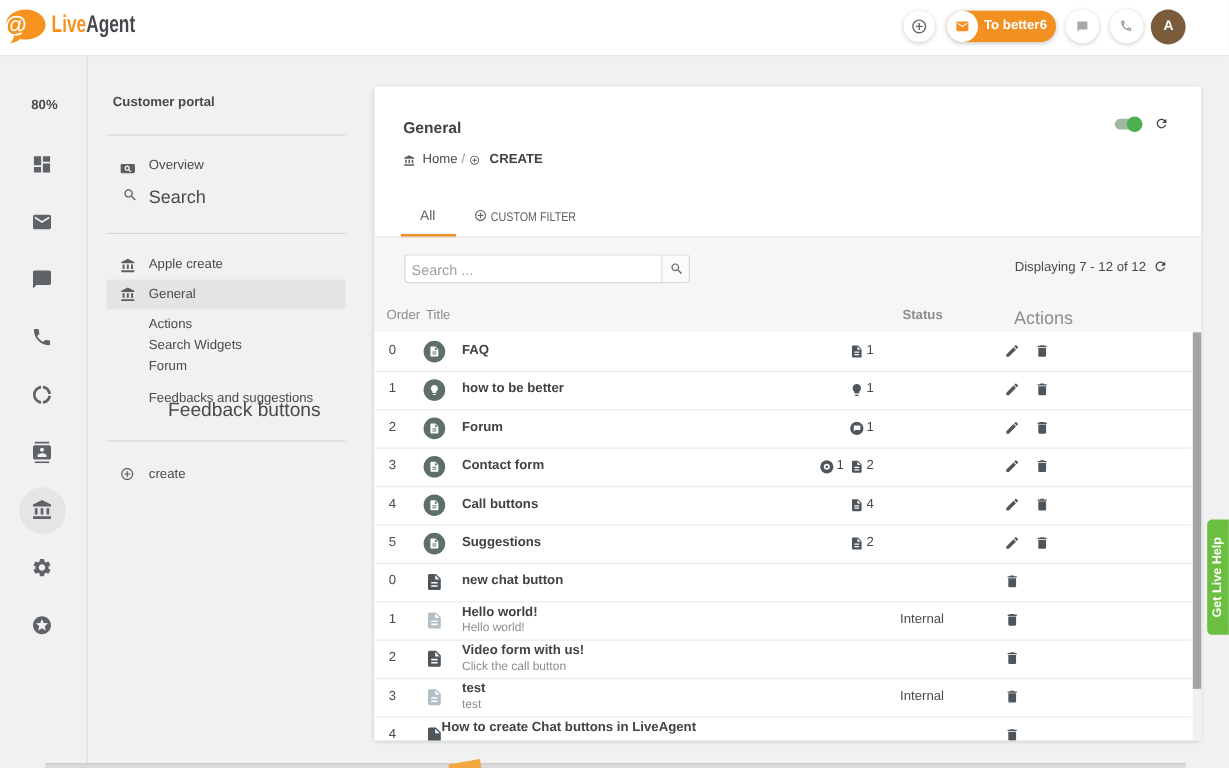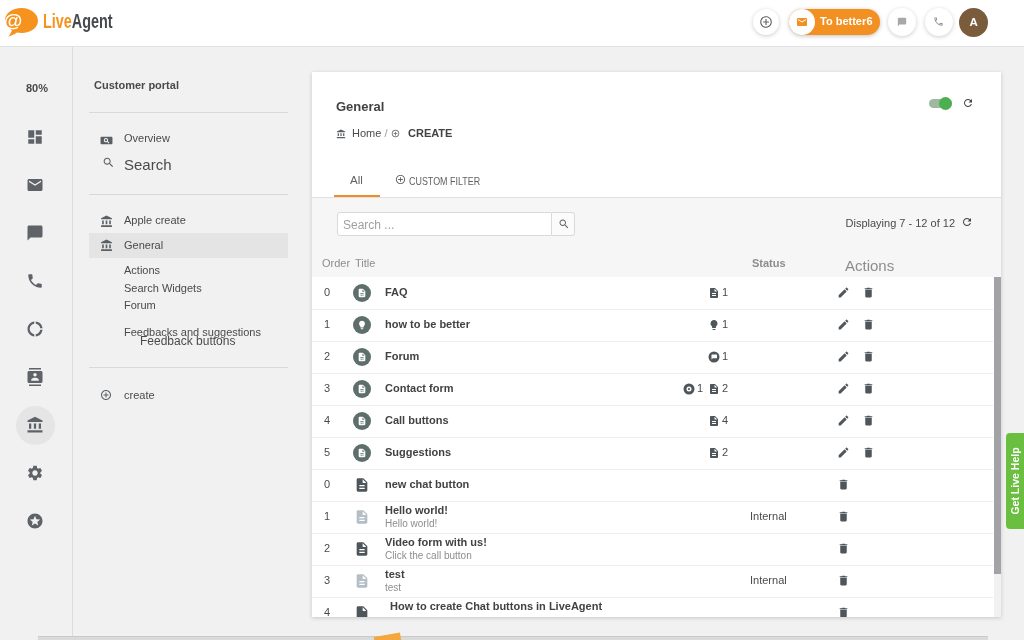--- a/index.html
+++ b/index.html
@@ -55,21 +55,21 @@
 <div style="position:absolute;left:124px;top:214px;font-size:11px;color:#4a4a4a;font-weight:normal;white-space:nowrap;">Apple create</div>
 <div class="abs" style="left:89px;top:233px;width:199px;height:25px;background:#e4e4e5"></div>
 <svg style="position:absolute;left:100px;top:239px" width="13" height="13" viewBox="0 0 24 24">
     <path fill="#5a5f63" d="M4 10h3v7H4zM10.5 10h3v7h-3zM2 19h20v3H2zM17 10h3v7h-3zM12 1 2 6v2h20V6z"></path>
   </svg>
 <div style="position:absolute;left:124px;top:239px;font-size:11px;color:#4a4a4a;font-weight:normal;white-space:nowrap;">General</div>
 <div style="position:absolute;left:124px;top:264.0px;font-size:11px;color:#4a4a4a;font-weight:normal;white-space:nowrap;">Actions</div>
 <div style="position:absolute;left:124px;top:281.5px;font-size:11px;color:#4a4a4a;font-weight:normal;white-space:nowrap;text-align:right;">Search Widgets</div>
 <div style="position:absolute;left:124px;top:299.0px;font-size:11px;color:#4a4a4a;font-weight:normal;white-space:nowrap;">Forum</div>
 <div style="position:absolute;left:124px;top:326px;font-size:11px;color:#4a4a4a;font-weight:normal;white-space:nowrap;">Feedbacks and suggestions</div>
-<div style="position:absolute;left:124px;top:334.0px;font-size:12px;color:#4a4a4a;font-weight:normal;white-space:nowrap;padding-left:16px;">Feedback buttons</div>
+<div style="position:absolute;left:124px;top:334.0px;font-size:16px;color:#4a4a4a;font-weight:normal;white-space:nowrap;padding-left:16px;">Feedback buttons</div>
 <svg style="position:absolute;left:100px;top:389px" width="12" height="12" viewBox="0 0 24 24">
     <path fill="#5a5f63" d="M13 7h-2v4H7v2h4v4h2v-4h4v-2h-4V7zm-1-5C6.48 2 2 6.48 2 12s4.48 10 10 10 10-4.48 10-10S17.52 2 12 2zm0 18c-4.41 0-8-3.59-8-8s3.59-8 8-8 8 3.59 8 8-3.59 8-8 8z"></path>
   </svg>
 <div style="position:absolute;left:124px;top:389px;font-size:11px;color:#4a4a4a;font-weight:normal;white-space:nowrap;">create</div>
 <div class="abs" style="left:312px;top:72px;width:689px;height:545px;background:#fff;box-shadow:0 1px 4px rgba(0,0,0,.18)"></div>
 <div style="position:absolute;left:336px;top:99px;font-size:13px;color:#424242;font-weight:bold;white-space:nowrap;">General</div>
 <div class="abs" style="left:929px;top:99px;width:23px;height:9px;border-radius:5px;background:#9fb9a0"></div>
 <div class="abs" style="left:939px;top:97px;width:13px;height:13px;border-radius:50%;background:#4caf50"></div>
 <svg style="position:absolute;left:962px;top:97px" width="12" height="12" viewBox="0 0 24 24">
     <path fill="#424242" d="M17.65 6.35C16.2 4.9 14.21 4 12 4c-4.42 0-7.99 3.58-7.99 8s3.57 8 7.99 8c3.73 0 6.84-2.55 7.73-6h-2.08c-.82 2.33-3.04 4-5.65 4-3.31 0-6-2.69-6-6s2.69-6 6-6c1.66 0 3.14.69 4.22 1.78L13 11h7V4l-2.35 2.35z"></path>
@@ -253,21 +253,21 @@
 <div style="position:absolute;left:73px;top:305px;font-size:10px;color:#8d8d8d;font-weight:normal;white-space:nowrap;">test</div>
 <div style="position:absolute;left:438px;top:297px;font-size:11px;color:#4a4a4a;font-weight:normal;white-space:nowrap;">Internal</div>
 <svg style="position:absolute;left:525px;top:297px" width="13" height="13" viewBox="0 0 24 24">
       <path fill="#4f565b" d="M6 19c0 1.1.9 2 2 2h8c1.1 0 2-.9 2-2V7H6v12zM19 4h-3.5l-1-1h-5l-1 1H5v2h14V4z"></path>
     </svg>
 <div class="abs" style="left:0;top:320px;width:681px;height:1px;background:#ececec"></div>
 <div style="position:absolute;left:12px;top:329px;font-size:11px;color:#4a4a4a;font-weight:normal;white-space:nowrap;">4</div>
 <svg style="position:absolute;left:42px;top:328px" width="16" height="16" viewBox="0 0 24 24">
       <path fill="#4f565b" d="M6 2c-1.1 0-1.99.9-1.99 2L4 20c0 1.1.89 2 1.99 2H18c1.1 0 2-.9 2-2V8l-6-6H6zm7 7V3.5L18.5 9H13z"></path>
     </svg>
-<div style="position:absolute;left:78px;top:323px;font-size:11px;color:#424242;font-weight:bold;white-space:nowrap;">How to create Chat buttons in LiveAgent</div>
+<div style="position:absolute;left:56px;top:323px;font-size:11px;color:#424242;font-weight:bold;white-space:nowrap;">How to create Chat buttons in LiveAgent</div>
 <div style="position:absolute;left:73px;top:337px;font-size:10px;color:#8d8d8d;font-weight:normal;white-space:nowrap;">&nbsp;</div>
 <svg style="position:absolute;left:525px;top:329px" width="13" height="13" viewBox="0 0 24 24">
       <path fill="#4f565b" d="M6 19c0 1.1.9 2 2 2h8c1.1 0 2-.9 2-2V7H6v12zM19 4h-3.5l-1-1h-5l-1 1H5v2h14V4z"></path>
     </svg>
 </div>
 <div class="abs" style="left:994px;top:277px;width:7px;height:340px;background:#f1f1f1"></div>
 <div class="abs" style="left:994px;top:277px;width:7px;height:297px;background:#a3a3a7"></div>
 <div class="abs" style="left:0;top:0;width:1024px;height:47px;background:#fff;border-bottom:1px solid #e2e2e2"></div>
 <svg class="abs" style="left:3px;top:7px" width="36" height="33" viewBox="0 0 36 33">
 <path fill="#f6921e" d="M18.5 1C9.4 1 2 6.4 2 13.2c0 4.1 2.7 7.7 6.9 9.9-.6 2.3-1.9 4.6-3.6 6.3 3.4-.6 6.5-2 8.7-3.8 1.4.3 2.9.4 4.5.4 9.1 0 16.5-5.5 16.5-12.3S27.6 1 18.5 1z"></path>

